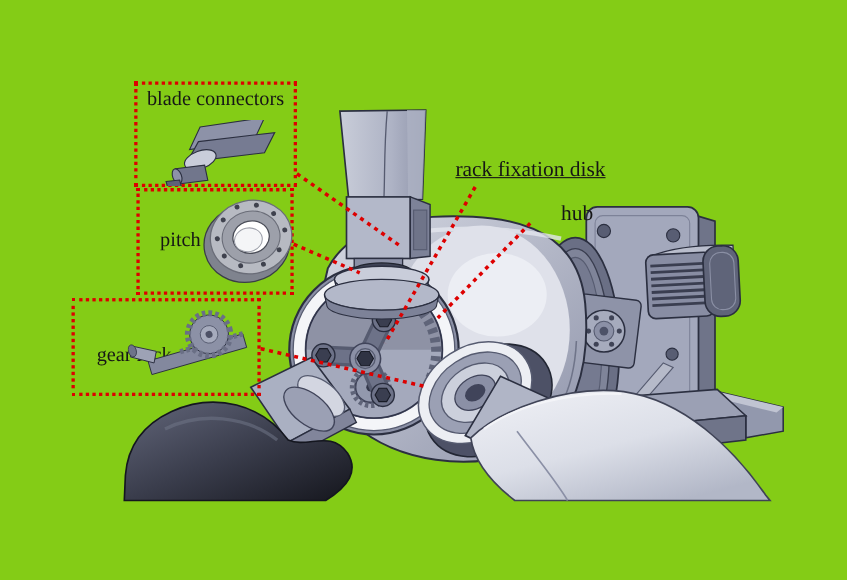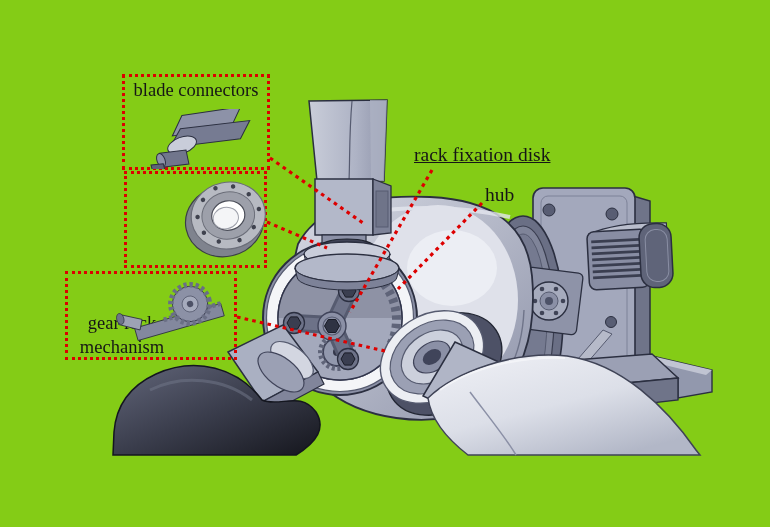--- a/index.html
+++ b/index.html
@@ -194,20 +194,21 @@
         <ellipse cx="38" cy="30" rx="15" ry="8" fill="#c9cdda"></ellipse>
         <polygon points="14,30 40,36 38,50 12,44" fill="#71768c"></polygon>
         <ellipse cx="13" cy="37" rx="4" ry="7" fill="#8d92a8"></ellipse>
         <polygon points="2,38 14,41 13,52 1,49" fill="#5d6278"></polygon>
       </g>
     </svg>
   </div>
 
   <div class="callout" style="left:124px;top:171px;width:143px;height:97px;">
     <div class="co-label center" style="left:0;top:34px;width:74px;">
+      <div>pitch</div>
     </div>
     <svg class="part-img" style="left:54px;top:0px;" width="90" height="90" viewBox="0 0 92 92">
       <g transform="rotate(-12 46 46)">
         <ellipse cx="44" cy="48" rx="40" ry="36" fill="#7f838e" stroke="#3a3d48" stroke-width="1.2"></ellipse>
         <ellipse cx="49" cy="43" rx="38" ry="34" fill="#b7bac2" stroke="#6a6d78" stroke-width="1.2"></ellipse>
         <ellipse cx="49" cy="43" rx="27" ry="24" fill="#9da0aa" stroke="#6a6d78" stroke-width="1"></ellipse>
         <circle cx="81" cy="43" r="2.3" fill="#3f424e"></circle>
           <circle cx="74" cy="26" r="2.3" fill="#3f424e"></circle>
         <circle cx="60" cy="15" r="2.3" fill="#3f424e"></circle>
           <circle cx="42" cy="13" r="2.3" fill="#3f424e"></circle>
@@ -219,33 +220,32 @@
           <circle cx="72" cy="60" r="2.3" fill="#3f424e"></circle>
         <ellipse cx="49" cy="43" rx="17" ry="15" fill="#ffffff" stroke="#4a4d58" stroke-width="1.2"></ellipse>
         <ellipse cx="46" cy="45" rx="13" ry="11" fill="#f4f5f7" stroke="#9da0aa" stroke-width="1"></ellipse>
       </g>
     </svg>
   </div>
 
   <div class="callout" style="left:65px;top:271px;width:172px;height:89px;">
     <div class="co-label center" style="left:0px;top:38px;width:108px;">
       <div>gear rack</div>
-      <div>mechanism</div>
     </div>
     <svg class="part-img" style="left:48px;top:1px;" width="120" height="76" viewBox="0 0 150 80">
       <g transform="rotate(-16 75 40)">
         <polygon points="20,44 132,44 132,60 20,60" fill="#83889e" stroke="#2b2f40" stroke-width="1"></polygon>
         <path d="M58,44 H132" stroke="#6a6f85" stroke-width="6" stroke-dasharray="4 3"></path>
         <circle cx="95" cy="34" r="22" fill="#8c91a6" stroke="#2b2f40" stroke-width="1"></circle>
         <circle cx="95" cy="34" r="24" fill="none" stroke="#6a6f85" stroke-width="7" stroke-dasharray="4 3.4"></circle>
         <circle cx="95" cy="34" r="10" fill="#a6abbd" stroke="#565b70" stroke-width="1"></circle>
         <circle cx="95" cy="34" r="4" fill="#4d5166"></circle>
         <polygon points="6,22 32,36 26,48 2,34" fill="#9da2b5" stroke="#2b2f40" stroke-width="1"></polygon>
         <ellipse cx="6" cy="28" rx="4.5" ry="7" fill="#6e7389" stroke="#2b2f40" stroke-width="0.8"></ellipse>
       </g>
     </svg>
   </div>
 
   <div class="ann-label" style="left:414px;top:144px;text-decoration:underline;">rack fixation disk</div>
 
-  <div class="ann-label" style="left:485px;top:184px;text-align:right;">hub</div>
+  <div class="ann-label" style="left:510px;top:184px;text-align:right;">hub</div>
 
 </div>
 
 </body></html>

